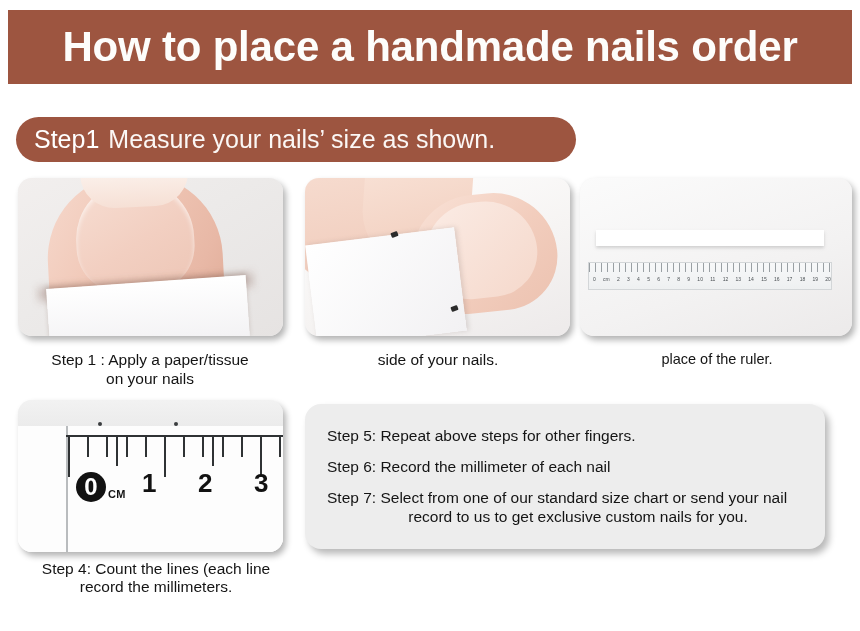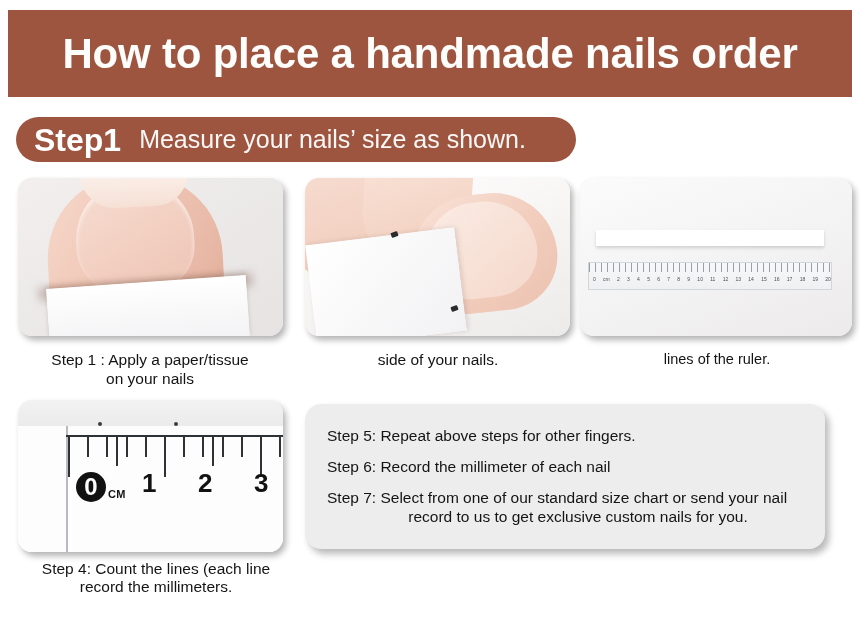--- a/index.html
+++ b/index.html
@@ -16,21 +16,21 @@
     font-family: "Liberation Sans", sans-serif;
     color: #111111;
   }
 
   
   .banner {
     position: absolute;
     left: 8px;
     top: 10px;
     width: 844px;
-    height: 87px;
+    height: 74px;
     background: #9d5540;
     display: flex;
     align-items: center;
     justify-content: center;
   }
   .banner-title {
     color: #fdfdfb;
     font-size: 42px;
     font-weight: bold;
     letter-spacing: -0.2px;
@@ -47,23 +47,23 @@
     height: 45px;
     background: #9d5540;
     border-radius: 23px;
     display: flex;
     align-items: center;
     padding-left: 18px;
     box-sizing: border-box;
   }
   .step-pill-strong {
     color: #ffffff;
-    font-size: 32px;
-    font-weight: bold;
-    margin-right: 18px;
+    font-size: 25px;
+    font-weight: normal;
+    margin-right: 9px;
     line-height: 1;
   }
   .step-pill-text {
     color: #fbf7f5;
     font-size: 25px;
     font-weight: normal;
     line-height: 1;
   }
 
   
@@ -447,21 +447,21 @@
 <div class="caption cap-1">
   <div>Step 1 : Apply a paper/tissue</div>
   <div>on your nails</div>
 </div>
 
 <div class="caption cap-2">
   <div>side of your nails.</div>
 </div>
 
 <div class="caption cap-3">
-  <div>lines of the ruler.</div>
+  <div>place of the ruler.</div>
 </div>
 
 <div class="caption cap-4">
   <div>Step 4: Count the lines (each line</div>
   <div>record the millimeters.</div>
 </div>
 
 <div class="steps-panel">
   <div class="steps-line">Step 5: Repeat above steps for other fingers.</div>
   <div class="steps-line steps-line-2">Step 6: Record the millimeter of  each nail</div>

